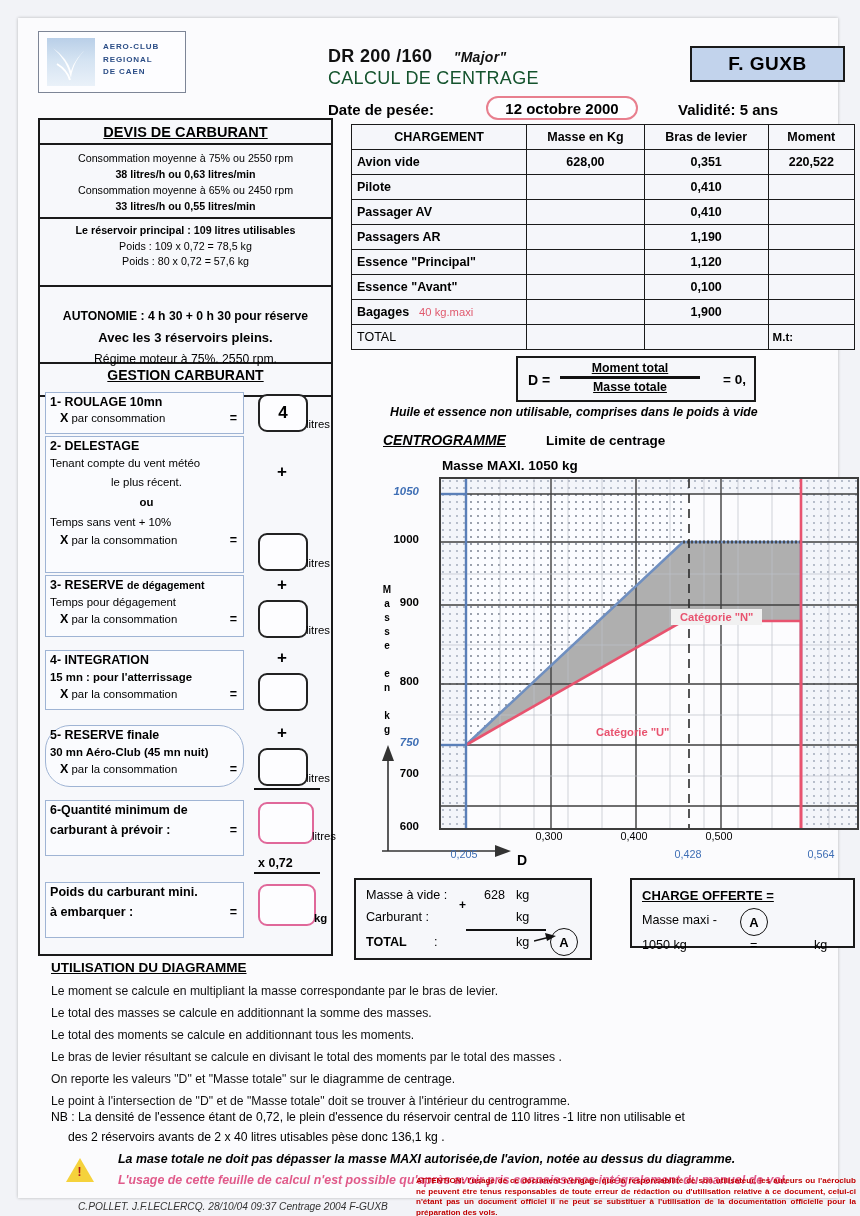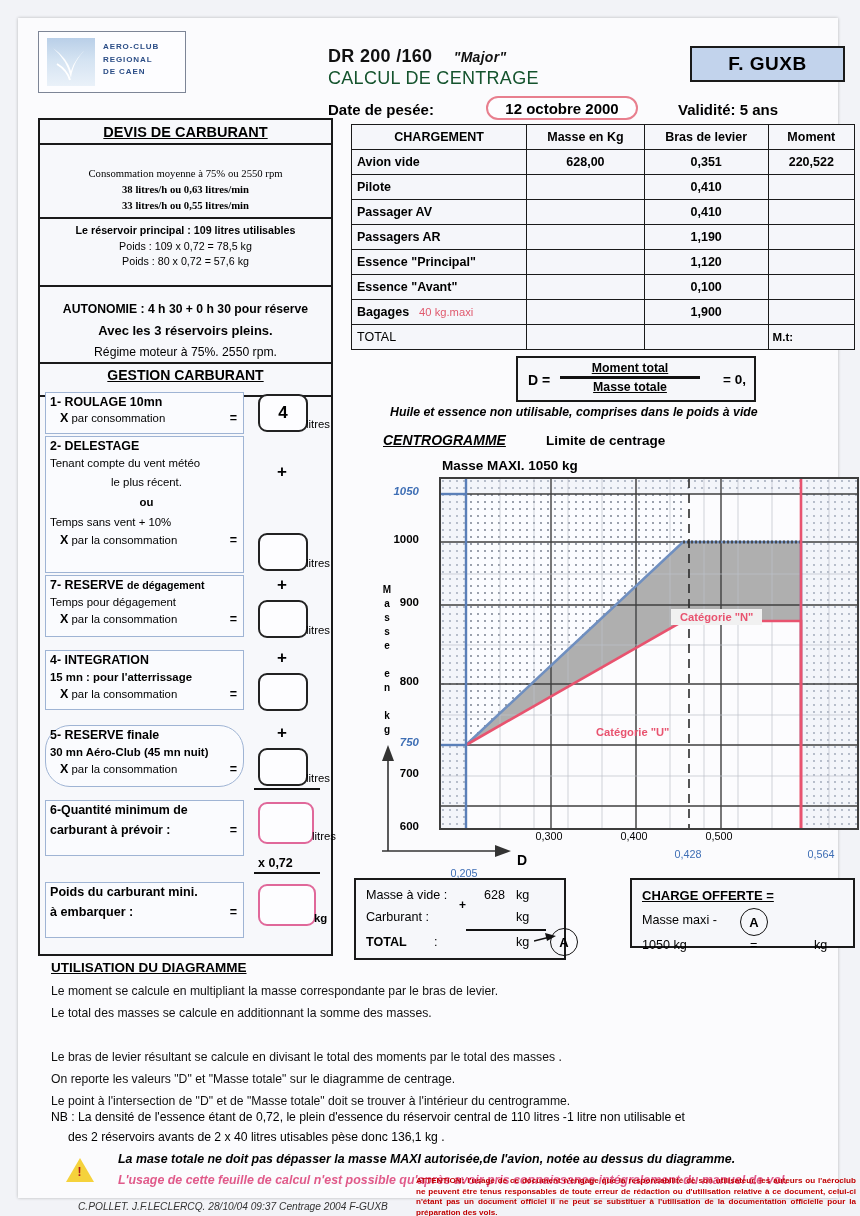--- a/index.html
+++ b/index.html
@@ -28,25 +28,25 @@
   #imm{left:672px;top:28px;width:155px;height:36px;border:2px solid #1a1a1a;
      background:#c2d3ec;display:flex;align-items:center;justify-content:center;
      font-size:19px;font-weight:bold;letter-spacing:.5px;}
 
   
   #leftcol{left:20px;top:100px;width:295px;height:838px;border:2px solid #1a1a1a;background:#f7f8fb;}
   .lsec{position:absolute;left:0;width:291px;box-sizing:border-box;border-bottom:2px solid #1a1a1a;}
   #devis-h{top:0;height:25px;}
   #devis-h .t{text-align:center;font-size:14.5px;font-weight:bold;text-decoration:underline;
      line-height:24px;}
-  #devis-a{top:25px;height:74px;padding-top:20px;font-family:Liberation Serif, serif;}
+  #devis-a{top:25px;height:74px;padding-top:5px;}
   #devis-a div{text-align:center;font-size:10.7px;line-height:16px;}
   #devis-b{top:99px;height:68px;padding-top:4px;}
   #devis-b div{text-align:center;font-size:10.7px;line-height:15.5px;}
-  #devis-c{top:167px;height:77px;padding-top:12px;}
+  #devis-c{top:167px;height:77px;padding-top:19px;}
   #autonomie{text-align:center;font-size:12.2px;font-weight:bold;line-height:20px;}
   #avec3{text-align:center;font-size:13px;font-weight:bold;line-height:23px;}
   #regime{text-align:center;font-size:12.2px;line-height:21px;}
   #gest-h{top:244px;height:33px;}
   #gest-h .t{text-align:center;font-size:14px;font-weight:bold;text-decoration:underline;line-height:23px;}
 
   
   .step{position:absolute;left:5px;width:199px;box-sizing:border-box;border:1px solid #9fb4d4;
         background:#fafbfe;}
   .step .h{font-size:12.4px;font-weight:bold;padding:2px 0 0 4px;}
@@ -93,21 +93,21 @@
   .ylab{position:absolute;right:0;font-size:11.5px;font-weight:bold;text-align:right;
         width:40px;transform:translateY(-7px);}
   .ylab.blue{color:#3f6fb5;font-style:italic;}
   .xlab{position:absolute;font-size:10.8px;transform:translateX(-50%);}
   .xlab.blue{color:#3f6fb5;}
   #yaxisname{position:absolute;left:362px;top:565px;width:14px;font-size:10px;font-weight:bold;
      text-align:center;line-height:14px;}
   #dletter{position:absolute;left:499px;top:834px;font-size:14px;font-weight:bold;}
 
   
-  #bb1{left:336px;top:860px;width:212px;height:82px;border:2px solid #1a1a1a;background:#f6f7fa;}
+  #bb1{left:336px;top:860px;width:238px;height:82px;border:2px solid #1a1a1a;background:#f6f7fa;}
   #bb2{left:612px;top:860px;width:225px;height:70px;border:2px solid #1a1a1a;background:#f6f7fa;}
   .bbl{position:absolute;font-size:12.6px;}
   .circA{position:absolute;width:26px;height:26px;border:1.6px solid #111;border-radius:50%;
      display:flex;align-items:center;justify-content:center;font-size:13px;font-weight:bold;}
 
   
   #util{position:absolute;left:33px;top:942px;font-size:13.5px;font-weight:bold;text-decoration:underline;}
   .ins{position:absolute;left:33px;font-size:12.2px;color:#111;}
   #nb{position:absolute;left:33px;top:1092px;font-size:12.2px;}
   #nb2{position:absolute;left:50px;top:1112px;font-size:12.2px;}
@@ -154,20 +154,21 @@
 
     <div class="bx" id="leftcol">
 
       <div class="lsec" id="devis-h">
         <div class="t">DEVIS DE CARBURANT</div>
       </div>
 
       <div class="lsec" id="devis-a">
         <div>Consommation moyenne à 75% ou 2550 rpm</div>
         <div class="bold">38 litres/h ou 0,63 litres/min</div>
+        <div>Consommation moyenne à 65% ou 2450 rpm</div>
         <div class="bold">33 litres/h ou 0,55 litres/min</div>
       </div>
 
       <div class="lsec" id="devis-b">
         <div class="bold">Le réservoir principal : 109 litres utilisables</div>
         <div>Poids : 109 x 0,72 = 78,5 kg</div>
         <div>Poids : 80 x 0,72 = 57,6 kg</div>
       </div>
 
       <div class="lsec" id="devis-c">
@@ -202,21 +203,21 @@
           <span>par la consommation</span>
           <span class="eq" style="top:5px;">=</span>
         </div>
       </div>
       <div class="plus" style="left:237px;top:342px;">+</div>
       <div class="vbox" style="left:218px;top:413px;"></div>
       <div class="unit" style="left:266px;top:437px;">litres</div>
 
       <div class="step" style="top:455px;height:62px;">
         <div class="h">
-          <span>7- RESERVE </span><span class="sm">de dégagement</span>
+          <span>3- RESERVE </span><span class="sm">de dégagement</span>
         </div>
         <div class="l" style="padding-top:4px;">Temps pour dégagement</div>
         <div class="xr" style="padding-top:4px;">
           <b>X</b>
           <span>par la consommation</span>
           <span class="eq" style="top:4px;">=</span>
         </div>
       </div>
       <div class="plus" style="left:237px;top:455px;">+</div>
       <div class="vbox" style="left:218px;top:480px;"></div>
@@ -458,21 +459,21 @@
       <div class="ylab" style="left:-60px;top:63px;">1000</div>
       <div class="ylab" style="left:-60px;top:126px;">900</div>
       <div class="ylab" style="left:-60px;top:205px;">800</div>
       <div class="ylab blue" style="left:-60px;top:266px;">750</div>
       <div class="ylab" style="left:-60px;top:297px;">700</div>
       <div class="ylab" style="left:-60px;top:350px;">600</div>
 
       <div class="xlab" style="left:110px;top:353px;">0,300</div>
       <div class="xlab" style="left:195px;top:353px;">0,400</div>
       <div class="xlab" style="left:280px;top:353px;">0,500</div>
-      <div class="xlab blue" style="left:25px;top:390px;">0,205</div>
+      <div class="xlab blue" style="left:25px;top:371px;">0,205</div>
       <div class="xlab blue" style="left:249px;top:371px;">0,428</div>
       <div class="xlab blue" style="left:382px;top:371px;">0,564</div>
     </div>
 
     <div class="bx" id="bb1">
       <div class="bbl" style="left:10px;top:8px;">Masse à vide :</div>
       <div class="bbl" style="left:128px;top:8px;">628</div>
       <div class="bbl" style="left:160px;top:8px;">kg</div>
       <div class="bbl" style="left:103px;top:18px;font-weight:bold;font-size:12px;">+</div>
       <div class="bbl" style="left:10px;top:30px;">Carburant      :</div>
@@ -494,20 +495,21 @@
       <div class="bbl" style="left:10px;top:33px;">Masse maxi -</div>
       <div class="circA" style="left:108px;top:28px;">A</div>
       <div class="bbl" style="left:10px;top:58px;">1050 kg</div>
       <div class="bbl" style="left:118px;top:58px;">=</div>
       <div class="bbl" style="left:182px;top:58px;">kg</div>
     </div>
 
     <div id="util">UTILISATION DU DIAGRAMME</div>
     <div class="ins" style="top:966px;">Le moment se calcule en multipliant la masse correspondante par le bras de levier.</div>
     <div class="ins" style="top:988px;">Le total des masses se calcule en additionnant la somme des masses.</div>
+    <div class="ins" style="top:1010px;">Le total des moments se calcule en additionnant tous les moments.</div>
     <div class="ins" style="top:1032px;">Le bras de levier résultant se calcule en divisant le total des moments par le total des masses     .</div>
     <div class="ins" style="top:1054px;">On reporte les valeurs "D" et  "Masse totale" sur le diagramme de centrage.</div>
     <div class="ins" style="top:1076px;">Le point à l'intersection de "D" et de "Masse totale" doit se trouver à l'intérieur du centrogramme.</div>
     <div id="nb">NB : La densité de l'essence étant de 0,72, le plein d'essence du réservoir central de 110 litres -1 litre non utilisable et</div>
     <div id="nb2">des 2 réservoirs avants de 2 x 40 litres utisables pèse donc 136,1 kg .</div>
 
     <div id="tri">
         <i>!</i>
       </div>
     <div id="warn1">La mase totale ne doit pas dépasser la masse MAXI autorisée,de l'avion, notée au dessus du diagramme.</div>

